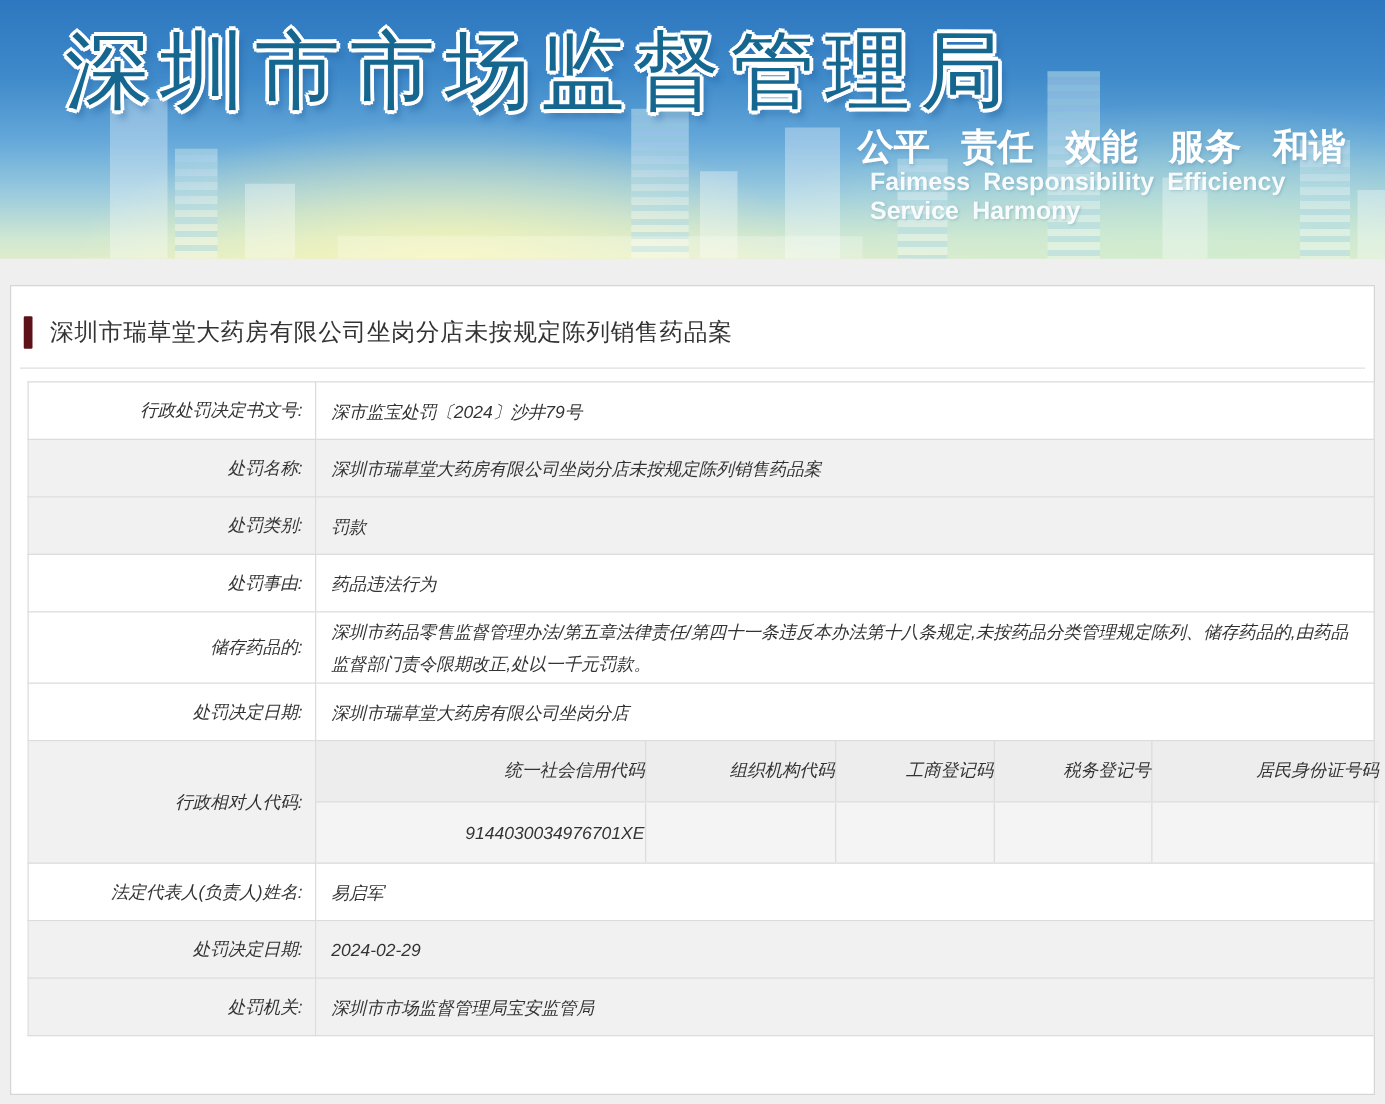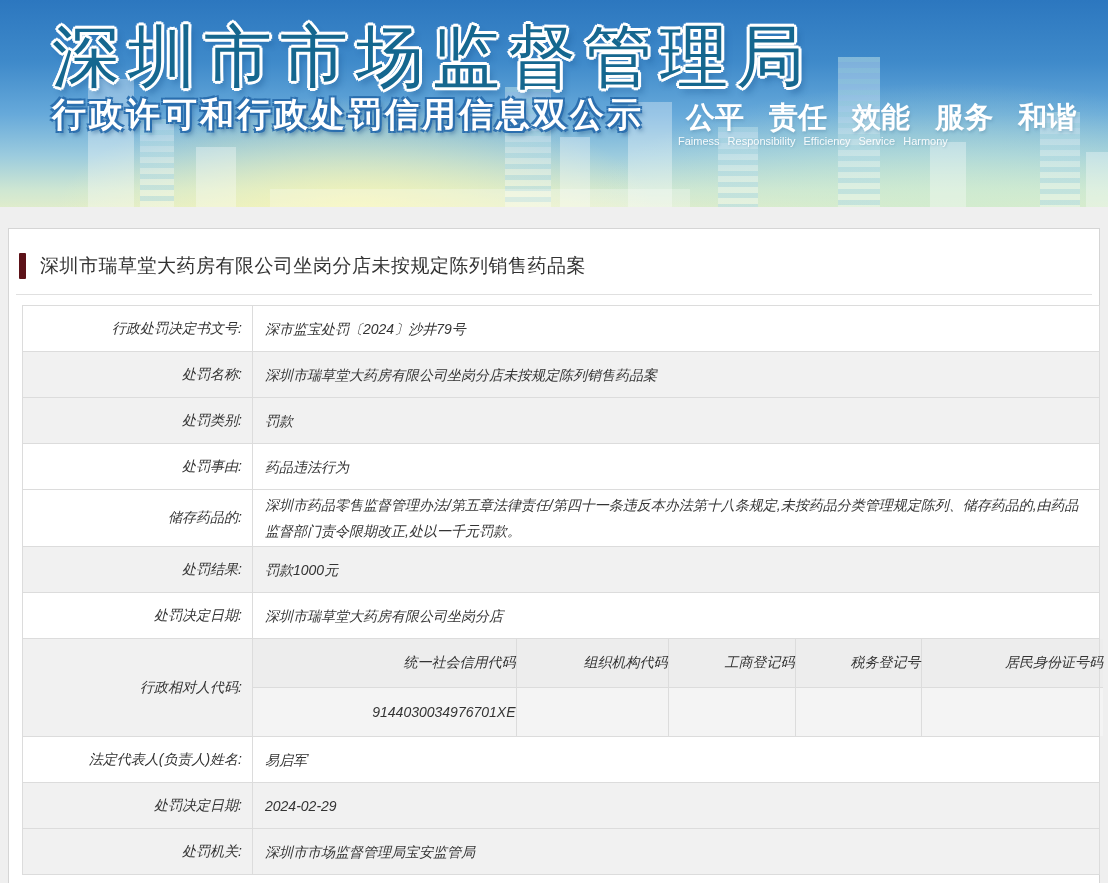--- a/index.html
+++ b/index.html
@@ -24,22 +24,22 @@
       -3px 0 0 #fff,3px 0 0 #fff,0 -3px 0 #fff,0 3px 0 #fff,
       4px 6px 6px rgba(20,80,140,.45); }
   .banner-subtitle{ position:absolute; left:52px; top:92px;
     font-size:34px; font-weight:bold; letter-spacing:3px; color:#fff;
     text-shadow:-2px -2px 0 rgba(42,110,174,.95),2px -2px 0 rgba(42,110,174,.95),
       -2px 2px 0 rgba(42,110,174,.95),2px 2px 0 rgba(42,110,174,.95),
       3px 4px 4px rgba(30,80,130,.5); }
   .slogan-cn{ position:absolute; left:686px; top:98px;
     font-size:29px; font-weight:bold; color:#fff; word-spacing:17px;
     text-shadow:1px 2px 3px rgba(90,140,170,.4); }
-  .slogan-en{ position:absolute; left:678px; top:135px;
-    font-size:11px; font-weight:normal; color:rgba(255,255,255,.92); word-spacing:5px;
+  .slogan-en{ position:absolute; left:696px; top:135px;
+    font-size:20px; font-weight:bold; color:rgba(255,255,255,.92); word-spacing:5px;
     text-shadow:1px 1px 2px rgba(90,140,170,.35); }
 
   
   .card{ position:relative; margin:21px 8px 0 8px; width:1092px; min-height:648px;
     background:#fff; border:1px solid #d5d5d5; padding:24px 6px 20px 6px; }
   .title-row{ display:flex; align-items:center; padding-left:4px; }
   .title-bar{ width:7px; height:26px; background:#5c1218; border-radius:1px; flex:0 0 auto; }
   .page-title{ margin-left:14px; font-size:19px; color:#333; letter-spacing:.5px; }
   .title-divider{ margin:15px 1px 0 1px; border-bottom:1px solid #e0e0e0; }
 
@@ -75,21 +75,20 @@
     <div class="b" style="left:560px;width:30px;height:70px"></div>
     <div class="b" style="left:628px;width:44px;height:105px"></div>
     <div class="b win" style="left:718px;width:40px;height:80px"></div>
     <div class="b win" style="left:838px;width:42px;height:150px"></div>
     <div class="b" style="left:930px;width:36px;height:65px"></div>
     <div class="b win" style="left:1040px;width:40px;height:95px"></div>
     <div class="b" style="left:1086px;width:22px;height:55px"></div>
     <div class="b" style="left:270px;width:420px;height:18px;background:rgba(255,255,255,.25)"></div>
   </div>
   <div class="banner-title">深圳市市场监督管理局</div>
-  <div class="banner-subtitle">行政许可和行政处罚信用信息双公示</div>
   <div class="slogan-cn">公平 责任 效能 服务 和谐</div>
   <div class="slogan-en">Faimess Responsibility Efficiency Service Harmony</div>
 </div>
 
 <div class="card">
 
   <div class="title-row">
     <span class="title-bar"></span>
     <span class="page-title">深圳市瑞草堂大药房有限公司坐岗分店未按规定陈列销售药品案</span>
   </div>
@@ -109,24 +108,20 @@
       <td class="lbl">处罚类别:</td>
       <td class="val">罚款</td>
     </tr>
     <tr class="r46">
       <td class="lbl">处罚事由:</td>
       <td class="val">药品违法行为</td>
     </tr>
     <tr class="r57">
       <td class="lbl">储存药品的:</td>
       <td class="val">深圳市药品零售监督管理办法/第五章法律责任/第四十一条违反本办法第十八条规定,未按药品分类管理规定陈列、储存药品的,由药品监督部门责令限期改正,处以一千元罚款。</td>
-    </tr>
-    <tr class="r46 shade">
-      <td class="lbl">处罚结果:</td>
-      <td class="val">罚款1000元</td>
     </tr>
     <tr class="r46">
       <td class="lbl">处罚决定日期:</td>
       <td class="val">深圳市瑞草堂大药房有限公司坐岗分店</td>
     </tr>
 
     <tr class="shade" style="height:97px">
       <td class="lbl">行政相对人代码:</td>
       <td class="codes-cell">
         <table class="codes">

